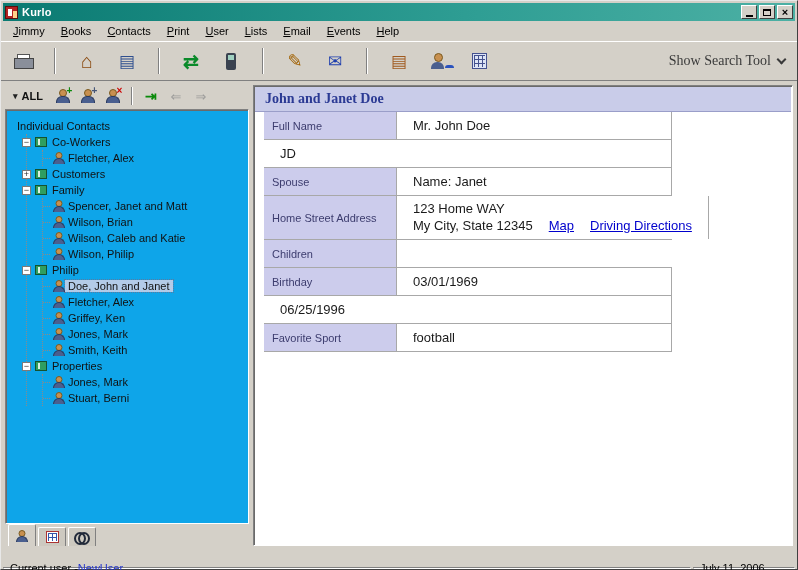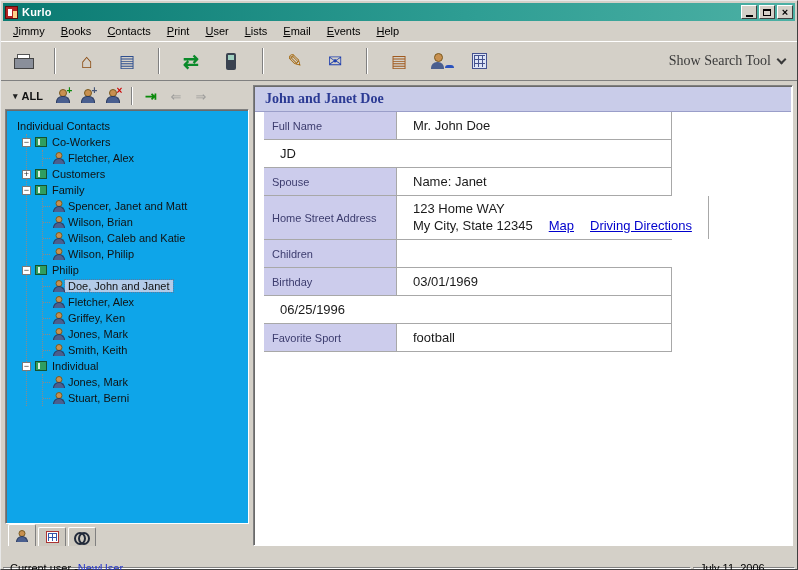--- a/index.html
+++ b/index.html
@@ -359,21 +359,21 @@
                   <span class="stub"></span>
                   <span class="pers small"></span>
                   <span class="tree-label">Smith, Keith</span>
                 </div>
               </div>
             </div>
             <div class="group">
               <div class="tree-row group-row">
                 <span class="expander">−</span>
                 <span class="book-ic"></span>
-                <span class="tree-label">Individual</span>
+                <span class="tree-label">Properties</span>
               </div>
               <div class="group-children">
                 <div class="tree-row child-row">
                   <span class="stub"></span>
                   <span class="pers small"></span>
                   <span class="tree-label">Jones, Mark</span>
                 </div>
                 <div class="tree-row child-row">
                   <span class="stub"></span>
                   <span class="pers small"></span>

